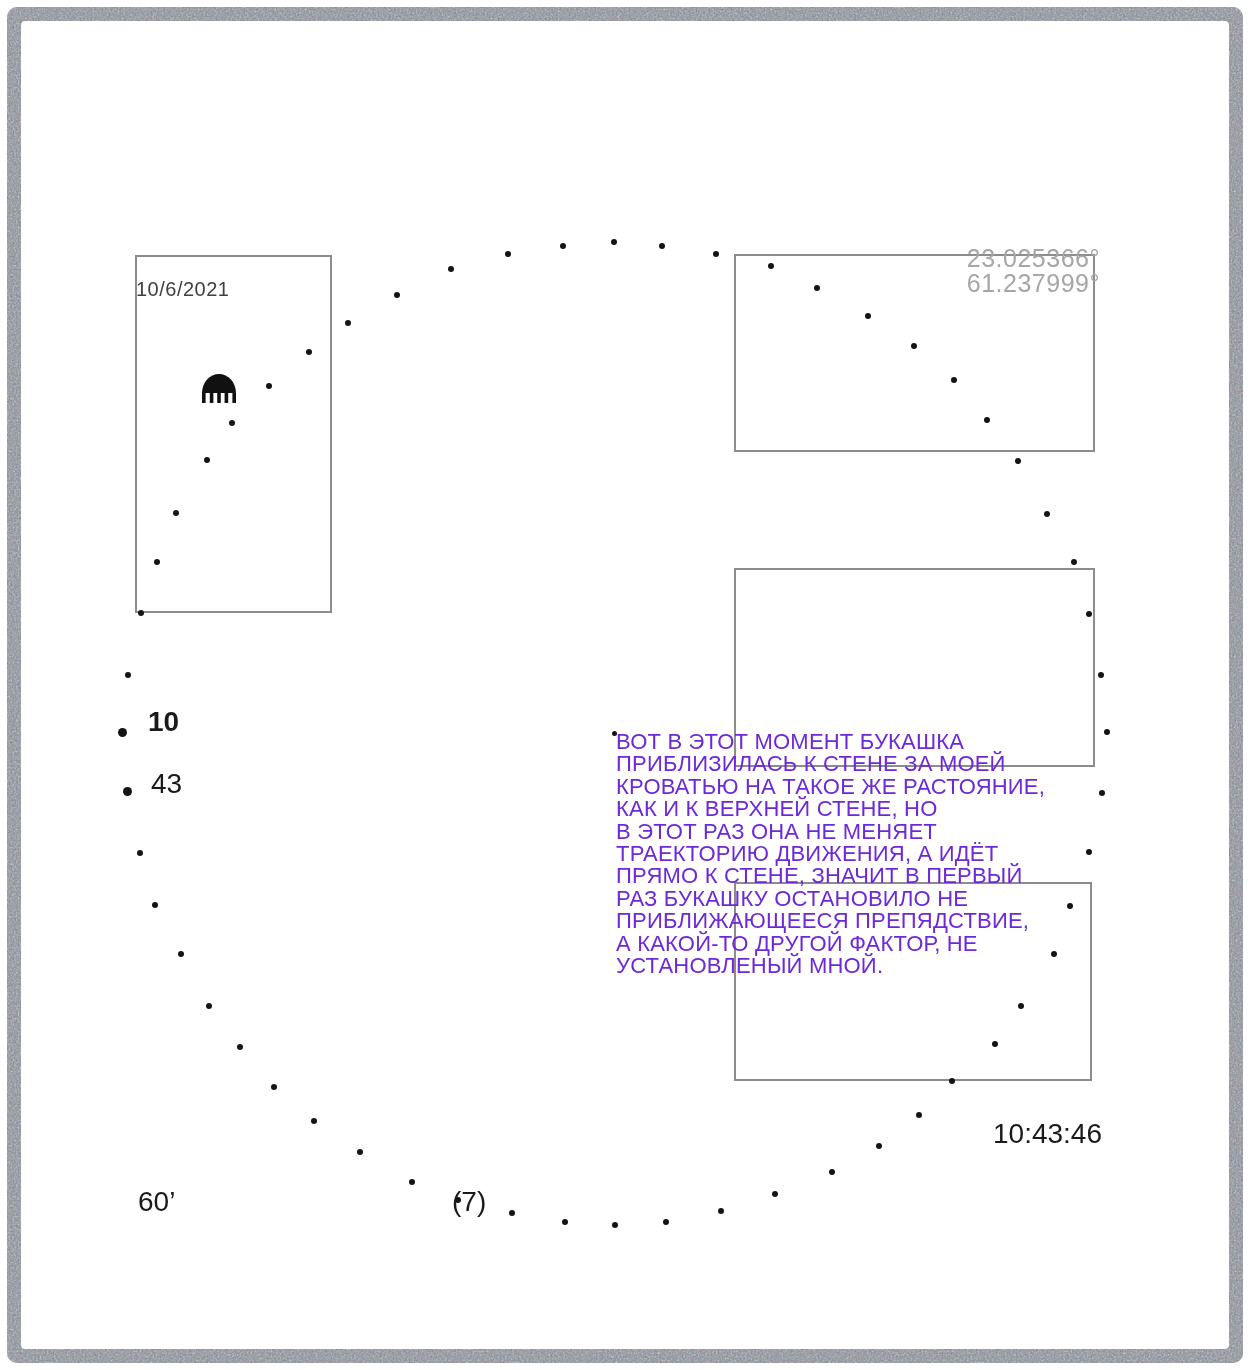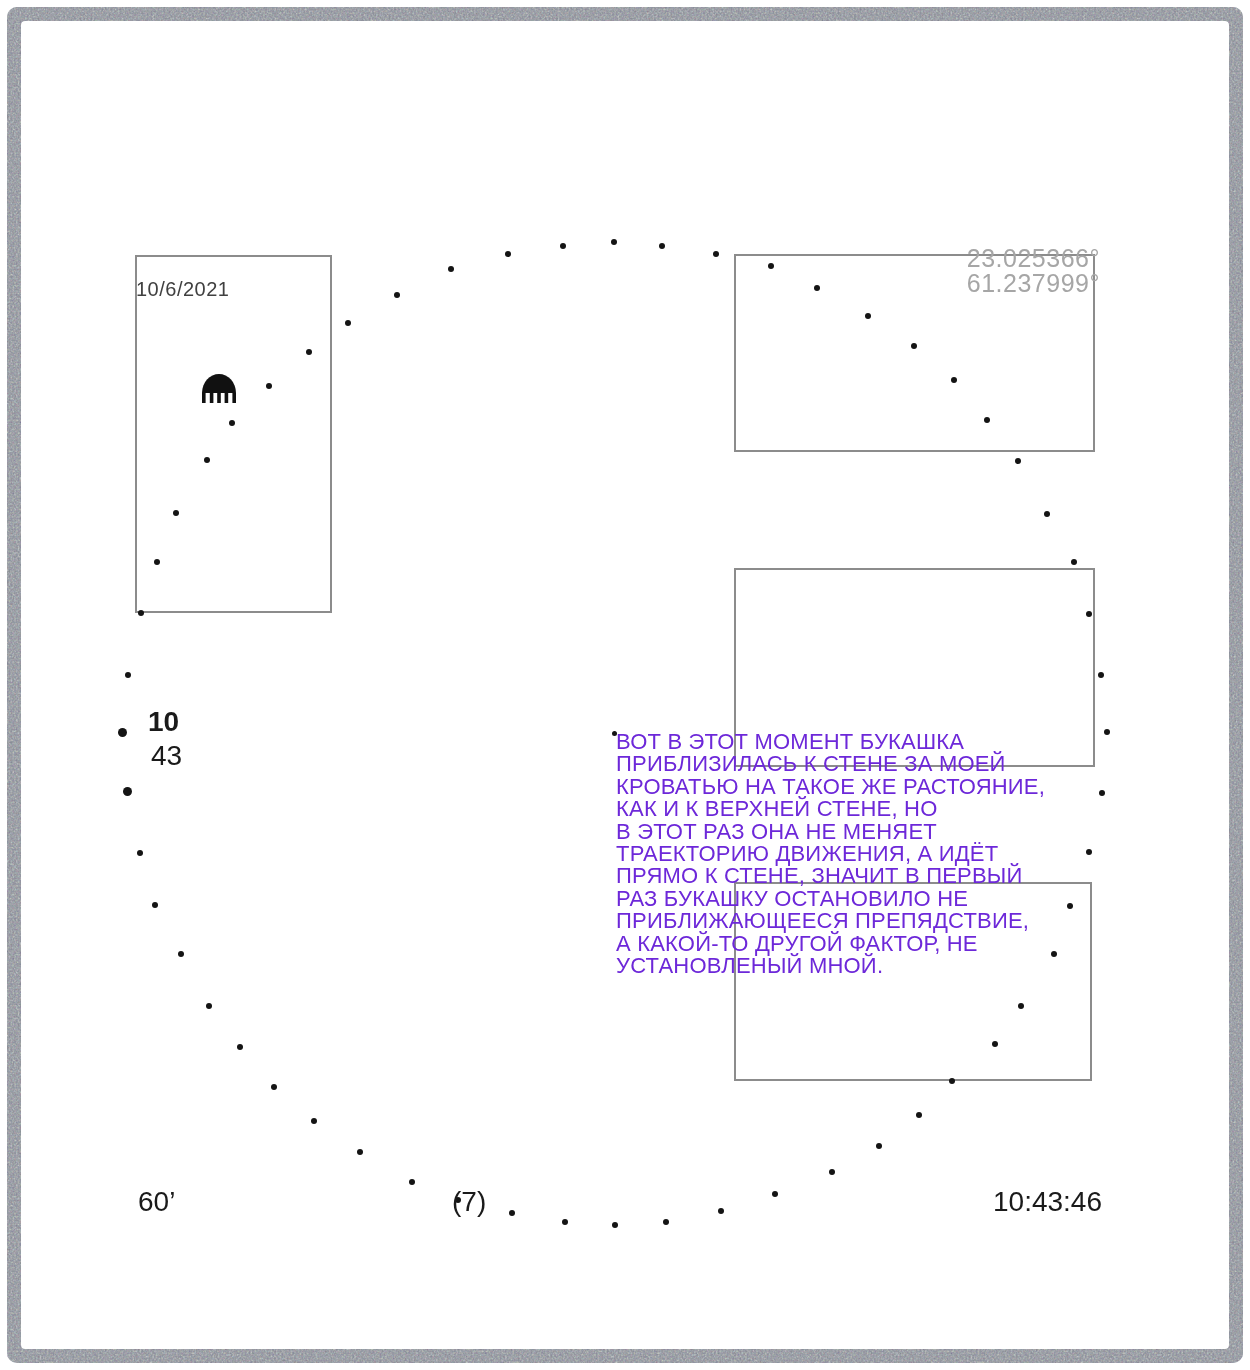--- a/index.html
+++ b/index.html
@@ -21,24 +21,24 @@
     position:absolute;right:150px;top:246px;text-align:right;
     font-size:25px;line-height:24.5px;letter-spacing:.5px;color:#a6a6a6;
   }
   .annotation{
     position:absolute;left:616px;top:731px;width:510px;
     font-size:22px;line-height:22.4px;letter-spacing:.2px;color:#6d28d9;
     white-space:pre-line;
   }
   .black-label{position:absolute;font-size:28px;color:#1a1a1a;line-height:28px;}
   #label-10{left:148px;top:708px;font-weight:bold;}
-  #label-43{left:151px;top:742px;}
+  #label-43{left:151px;top:770px;}
   #label-duration{left:138px;top:1188px;}
   #label-marker{left:452px;top:1188px;}
-  #label-time{left:993px;top:1188px;}
+  #label-time{left:993px;top:1120px;}
   .bug{position:absolute;left:201px;top:373px;}
 </style>
 </head>
 <body>
 
 <div class="canvas">
 
   <svg class="border-svg" width="1250" height="1370" viewBox="0 0 1250 1370" aria-hidden="true">
     <defs>
       <filter id="grain" x="0" y="0" width="1250" height="1370" filterUnits="userSpaceOnUse">

